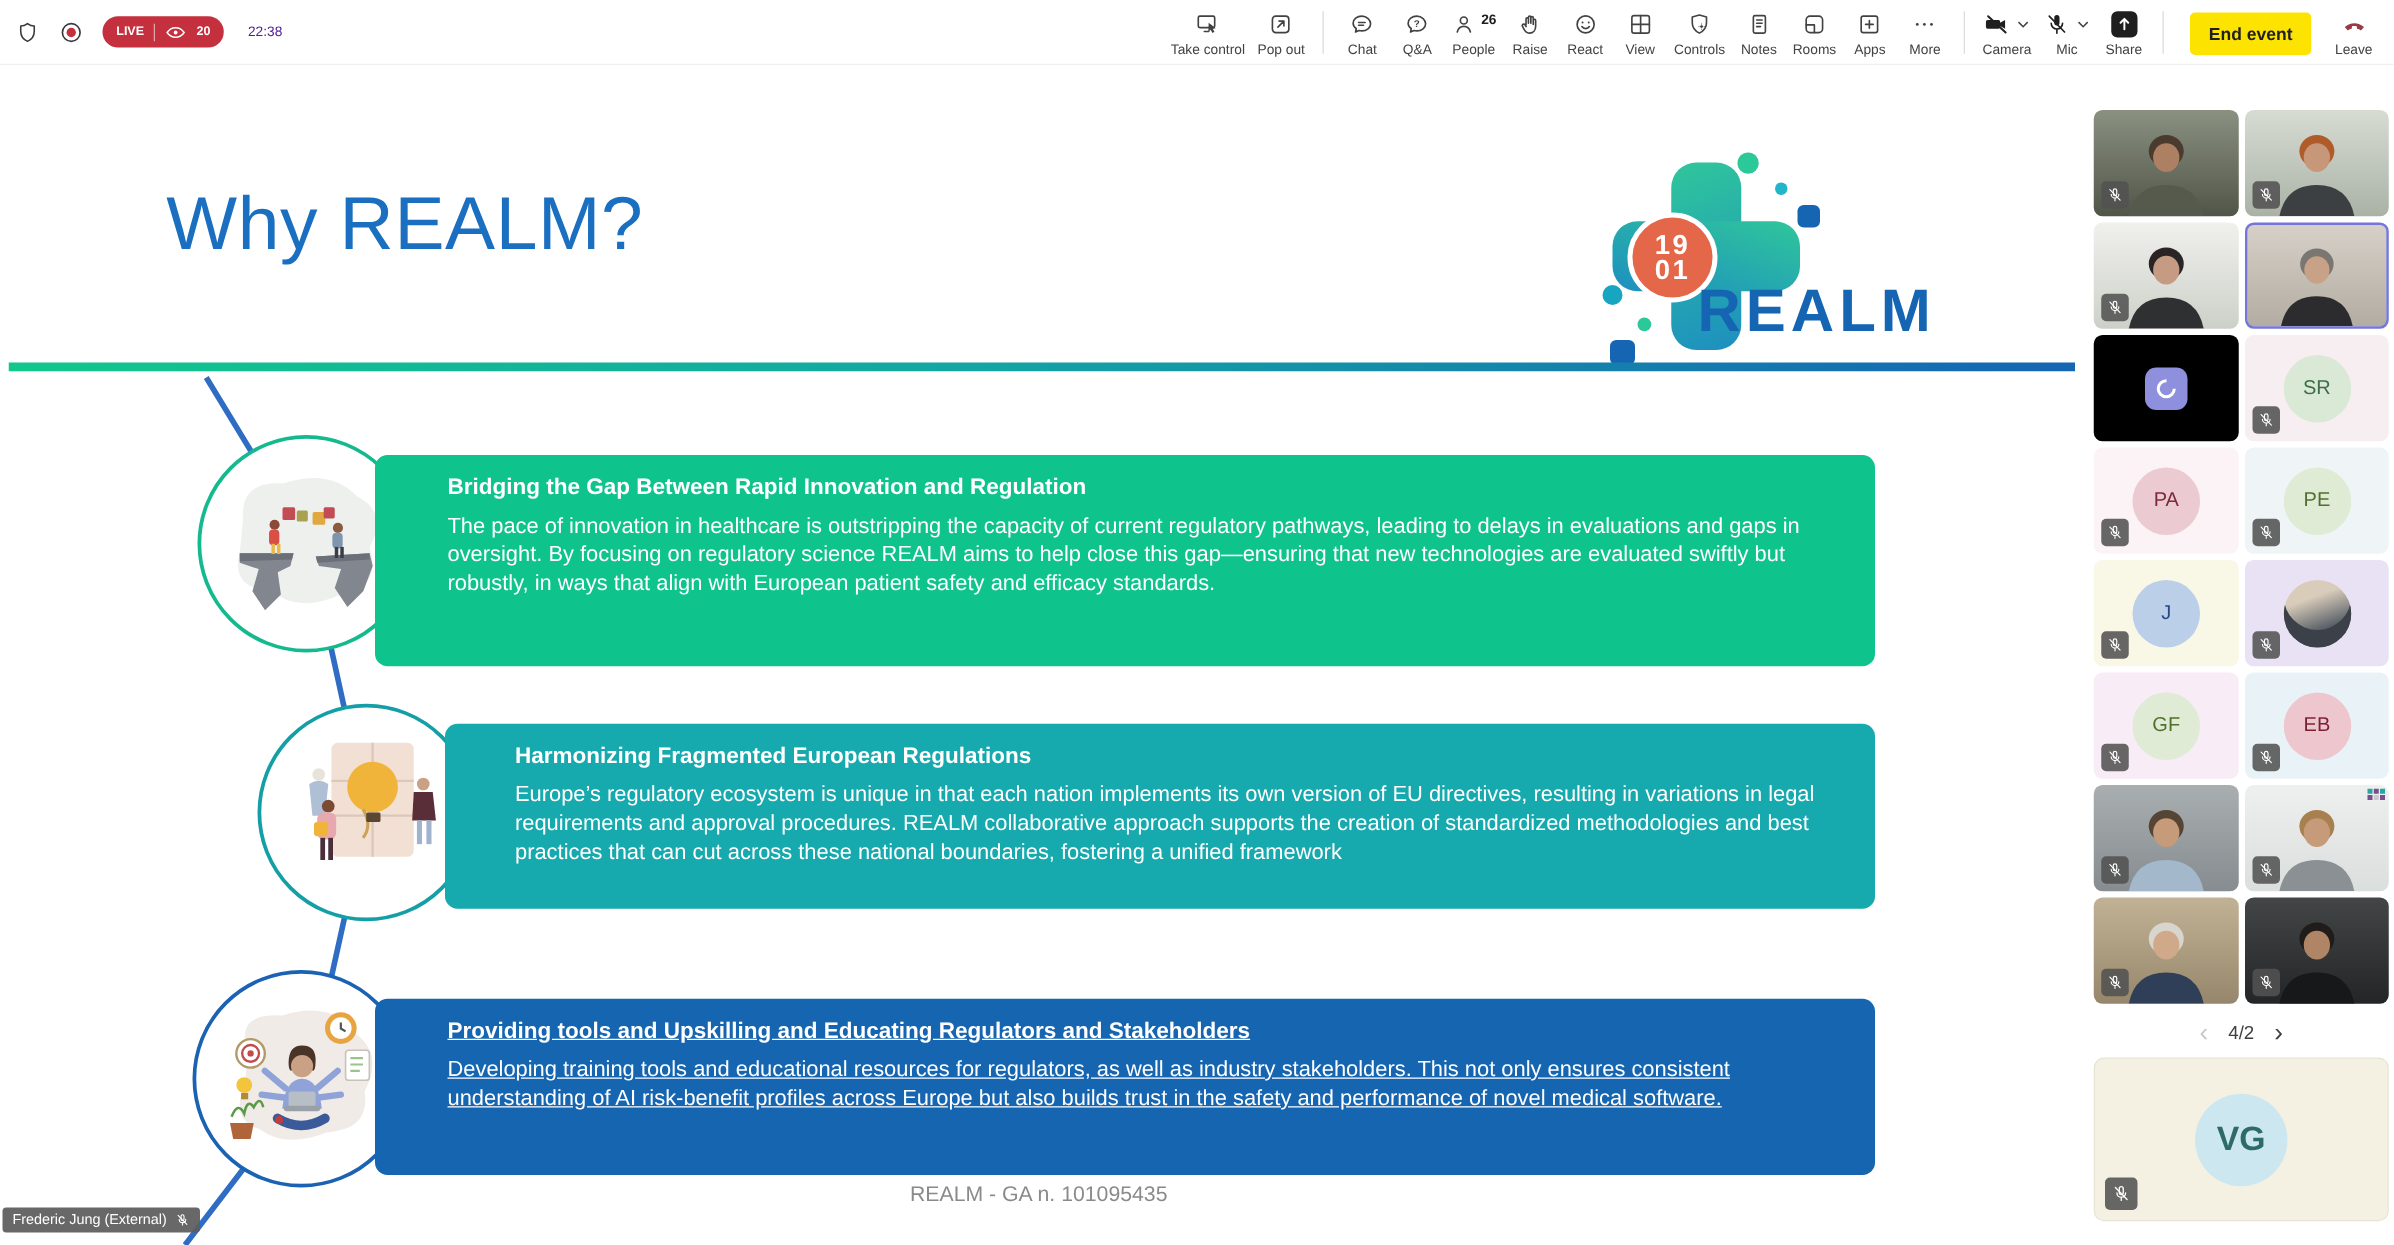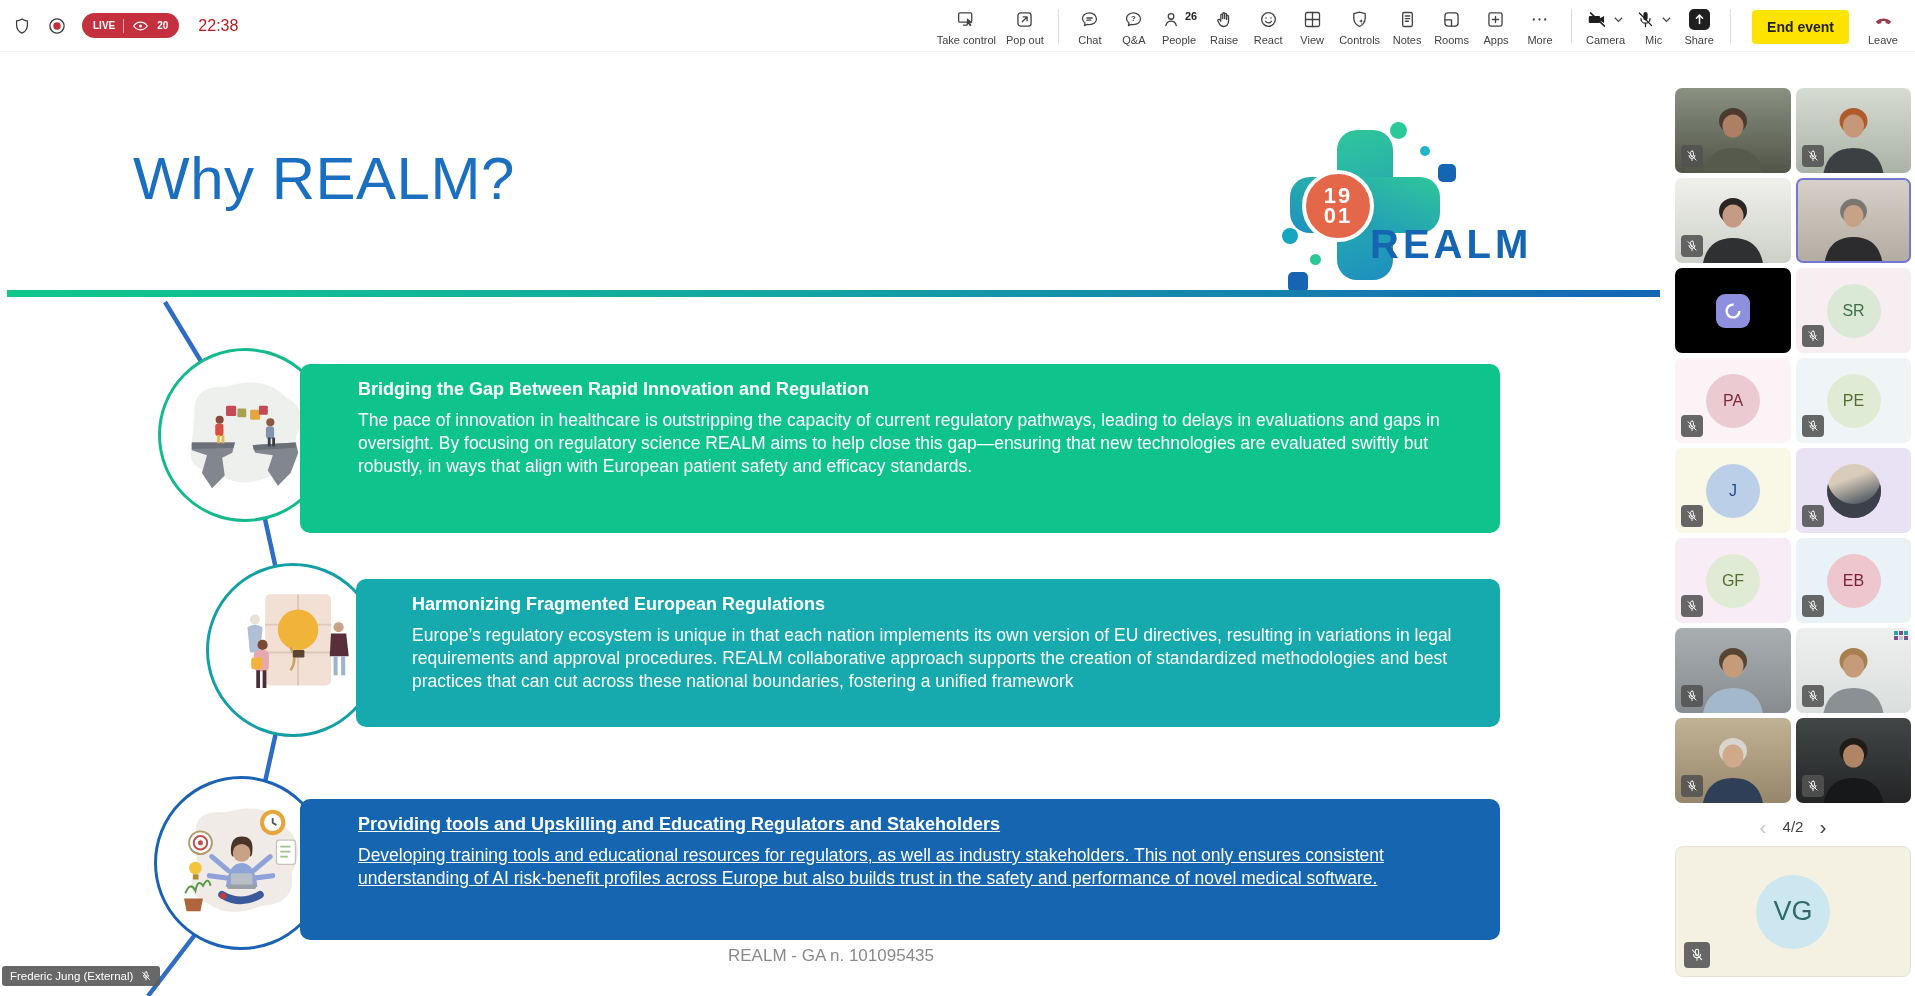--- a/index.html
+++ b/index.html
@@ -7,21 +7,21 @@
     font-family:"Liberation Sans",sans-serif;color:#242424}
 
   
   .topbar{height:52px;display:flex;align-items:center;background:#fff;border-bottom:1px solid #f0f0f0}
   .tb-left{display:flex;align-items:center;gap:15px;padding-left:12px}
   .tb-left .ic{width:20px;height:20px;display:inline-flex}
   .live-badge{background:#c4303e;color:#fff;border-radius:13px;height:25px;display:flex;
     align-items:center;padding:0 11px;gap:8px;font-weight:bold;font-size:10px}
   .live-sep{width:1px;height:14px;background:rgba(255,255,255,.55)}
   .live-badge .eye{width:17px;height:12px;display:inline-flex}
-  .tb-time{font-size:16px;color:#b91c1c;margin-left:4px}
+  .tb-time{font-size:11px;color:#4c1d95;margin-left:4px}
   .tb-actions{margin-left:auto;display:flex;align-items:flex-start;padding-right:10px}
   .tb-group{display:flex}
   .tb-sep{width:1px;height:34px;background:#dcdcdc;margin:5px 9px 0}
   .tb-action{display:flex;flex-direction:column;align-items:center;gap:3px;min-width:44px;
     padding:5px 5px 2px;cursor:pointer;border-radius:4px}
   .icon-row{display:flex;align-items:center;gap:3px;height:22px}
   .tb-action .ic{width:21px;height:21px;display:inline-flex}
   .tb-action .ic svg{width:100%;height:100%}
   .tb-action .lbl{font-size:11px;color:#424242;white-space:nowrap}
   .people-badge{font-weight:bold;font-size:11px;color:#1f1f1f;position:relative;top:-4px}
@@ -68,21 +68,21 @@
   .cross{position:absolute;left:28px;top:0;width:150px;height:150px}
   .cross .v{position:absolute;left:47px;top:0;width:56px;height:150px;border-radius:20px;
     background:linear-gradient(160deg,#2fc69b,#1d8fc0)}
   .cross .h{position:absolute;left:0;top:47px;width:150px;height:56px;border-radius:20px;
     background:linear-gradient(200deg,#2fc69b,#1d8fc0)}
   .binary{position:absolute;left:40px;top:40px;width:72px;height:72px;border-radius:50%;
     background:#e4674a;border:4px solid #fff;color:#fff;display:flex;flex-direction:column;
     align-items:center;justify-content:center;font-weight:bold;font-size:22px;line-height:.92;letter-spacing:2px}
   .dot{position:absolute;border-radius:50%}
   .sq{position:absolute;border-radius:5px}
-  .logo-text{position:absolute;left:108px;top:92px;font-size:40px;font-weight:bold;
+  .logo-text{position:absolute;left:96px;top:92px;font-size:48px;font-weight:bold;
     color:#1565b3;letter-spacing:4px}
 
   
   .sidebar{width:253px;height:944px;background:#fff;padding:36px 4px 0 13px;
     display:flex;flex-direction:column}
   .tiles{display:grid;grid-template-columns:116px 115px;gap:5px}
   .tile{height:85px;border-radius:7px;position:relative;overflow:hidden;cursor:pointer;background:#eee}
   .tile.active{border:2.5px solid #7477d8}
   .tile-black{background:#000 !important;display:flex;align-items:center;justify-content:center}
   .app-bubble{width:34px;height:34px;border-radius:9px;background:#8e90dd;display:flex;
@@ -677,21 +677,21 @@
               <path d="M6.8 11a5.2 5.2 0 0 0 10.4 0M12 16.5V20M5 4.5l14 14.5"></path>
             </svg>
           </div>
         </div>
       </div>
     <div class="pagination">
       <span class="chev left">‹</span>
       <span>4/2</span>
       <span class="chev">›</span>
     </div>
-    <div class="spotlight" style="background: rgb(244, 241, 226);">
+    <div class="spotlight" style="background: rgb(244, 241, 226); font-weight: bold;">
       <div class="initial-circle" style="background: rgb(205, 231, 240); color: rgb(46, 107, 104);">VG</div>
       <div class="mic-badge">
         <svg viewBox="0 0 24 24" fill="none" stroke="#fff" stroke-width="1.6" stroke-linecap="round">
             <rect x="9.6" y="3.5" width="4.8" height="9.5" rx="2.4"></rect>
             <path d="M6.8 11a5.2 5.2 0 0 0 10.4 0M12 16.5V20M5 4.5l14 14.5"></path>
           </svg>
       </div>
     </div>
   </div>
 </div>

